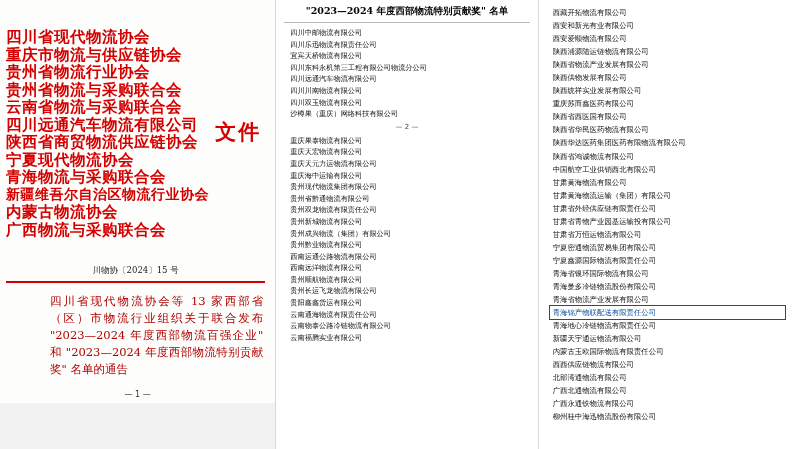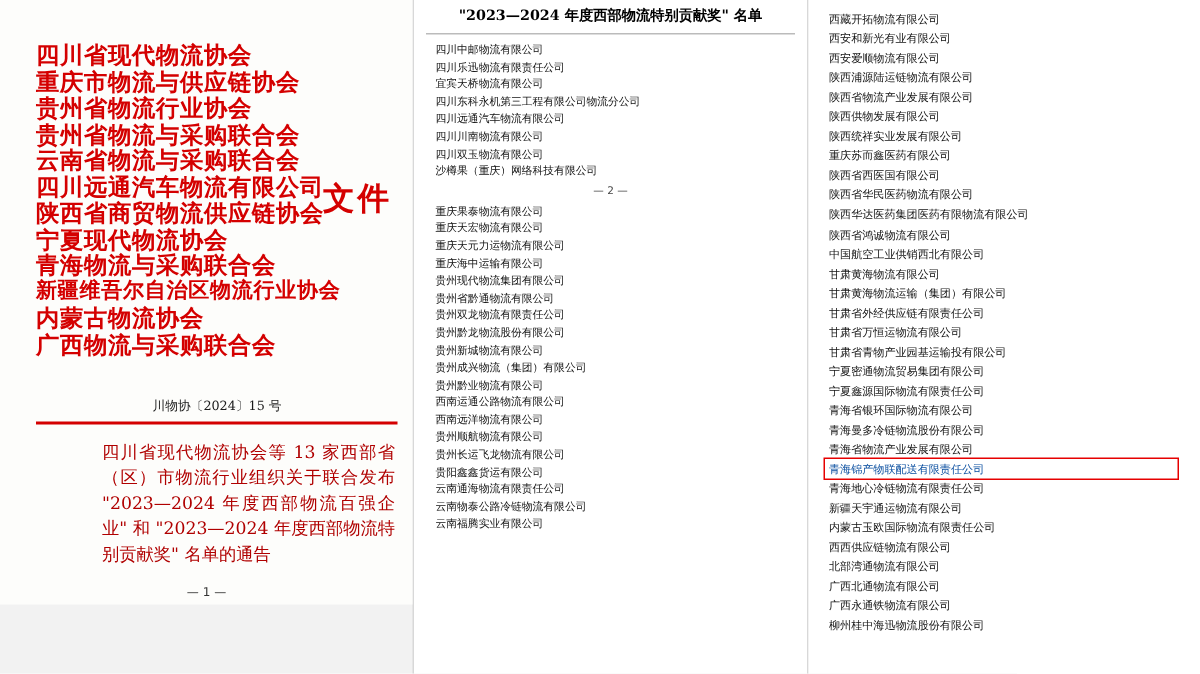--- a/index.html
+++ b/index.html
@@ -22,21 +22,21 @@
     position: relative;
   }
 
   
   .doc-left {
     width: 276px;
     height: 403px;
     background: #fdfdfb;
     position: relative;
     box-sizing: border-box;
-    padding: 6px 10px 0 24px;
+    padding: 6px 10px 0 6px;
     overflow: hidden;
   }
   .red-title-block {
     margin-top: 22px;
   }
   .red-line {
     color: #d40000;
     font-family: "DejaVu Serif", "Liberation Serif", serif;
     font-weight: bold;
     font-size: 15.5px;
@@ -248,21 +248,20 @@
     <div class="mid-pagemark">— 2 —</div>
 
     <div class="list-col">
       <div class="li">重庆果泰物流有限公司</div>
       <div class="li">重庆天宏物流有限公司</div>
       <div class="li">重庆天元力运物流有限公司</div>
       <div class="li">重庆海中运输有限公司</div>
       <div class="li">贵州现代物流集团有限公司</div>
       <div class="li">贵州省黔通物流有限公司</div>
       <div class="li">贵州双龙物流有限责任公司</div>
-      <div class="li">贵州黔龙物流股份有限公司</div>
       <div class="li">贵州新城物流有限公司</div>
       <div class="li">贵州成兴物流（集团）有限公司</div>
       <div class="li">贵州黔业物流有限公司</div>
       <div class="li">西南运通公路物流有限公司</div>
       <div class="li">西南远洋物流有限公司</div>
       <div class="li">贵州顺航物流有限公司</div>
       <div class="li">贵州长运飞龙物流有限公司</div>
       <div class="li">贵阳鑫鑫货运有限公司</div>
       <div class="li">云南通海物流有限责任公司</div>
       <div class="li">云南物泰公路冷链物流有限公司</div>
@@ -282,22 +281,22 @@
     <div class="li">陕西统祥实业发展有限公司</div>
     <div class="li">重庆苏而鑫医药有限公司</div>
     <div class="li">陕西省西医国有限公司</div>
     <div class="li">陕西省华民医药物流有限公司</div>
     <div class="li">陕西华达医药集团医药有限物流有限公司</div>
     <div class="li">陕西省鸿诚物流有限公司</div>
     <div class="li">中国航空工业供销西北有限公司</div>
     <div class="li">甘肃黄海物流有限公司</div>
     <div class="li">甘肃黄海物流运输（集团）有限公司</div>
     <div class="li">甘肃省外经供应链有限责任公司</div>
+    <div class="li">甘肃省青物产业园基运输投有限公司</div>
     <div class="li">甘肃省万恒运物流有限公司</div>
-    <div class="li">甘肃省青物产业园基运输投有限公司</div>
     <div class="li">宁夏密通物流贸易集团有限公司</div>
     <div class="li">宁夏鑫源国际物流有限责任公司</div>
     <div class="li">青海省银环国际物流有限公司</div>
     <div class="li">青海曼多冷链物流股份有限公司</div>
     <div class="li">青海省物流产业发展有限公司</div>
 
     <div class="li hl-wrap">
       <span class="hl-box"></span>
       <span class="hl-text">青海锦产物联配送有限责任公司</span>
     </div>

